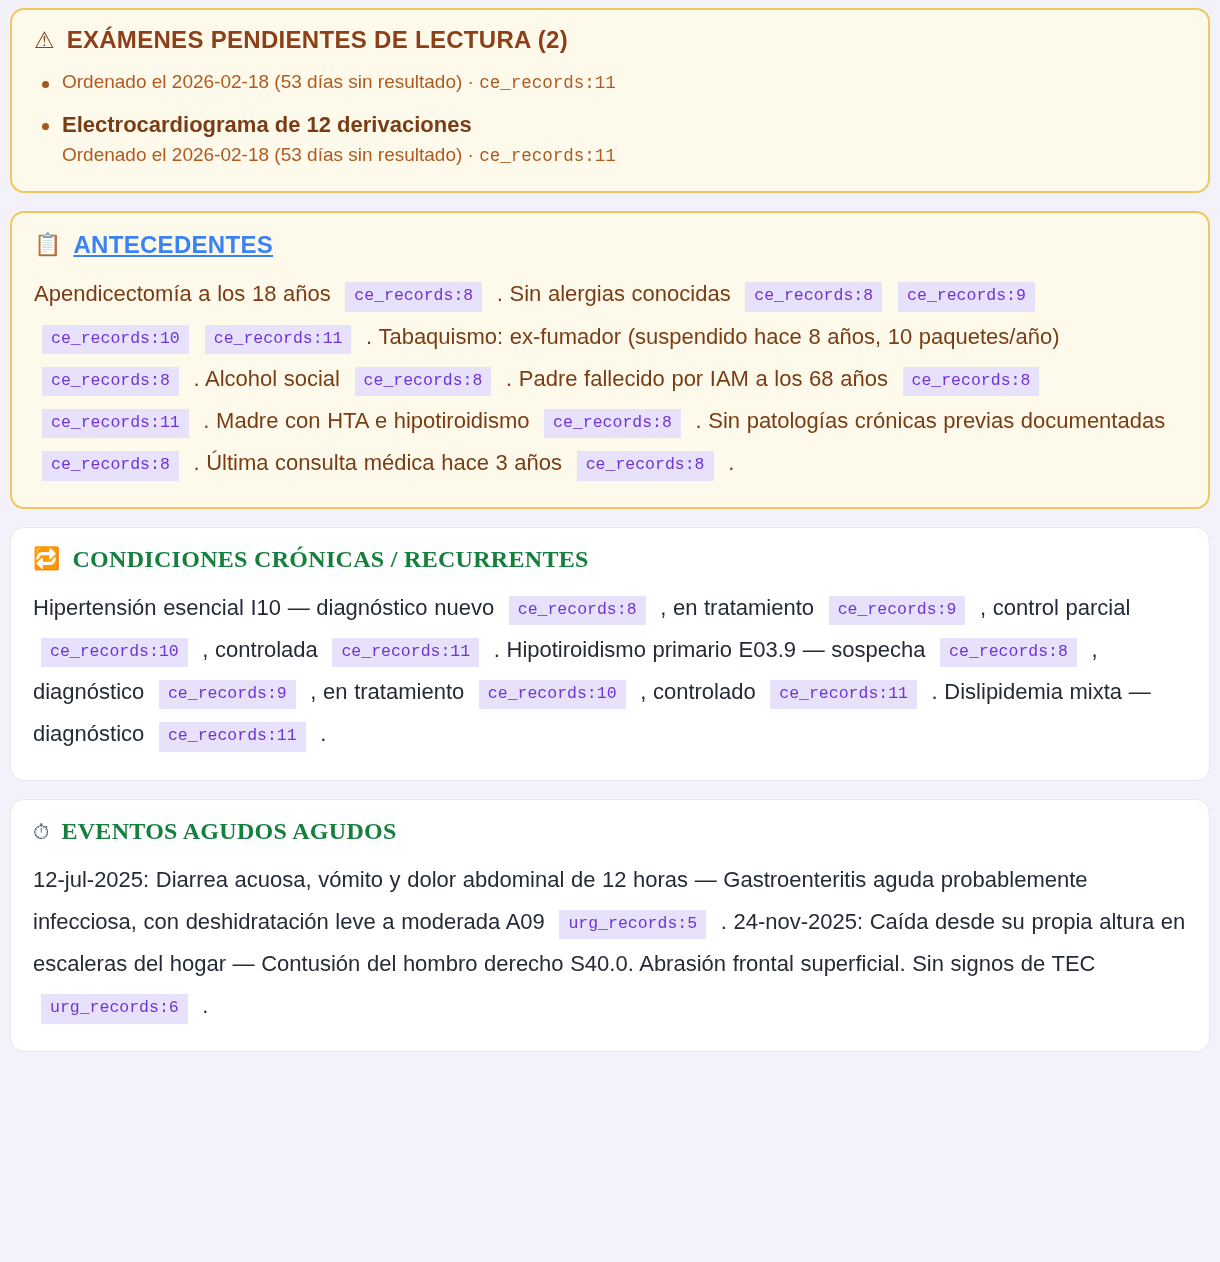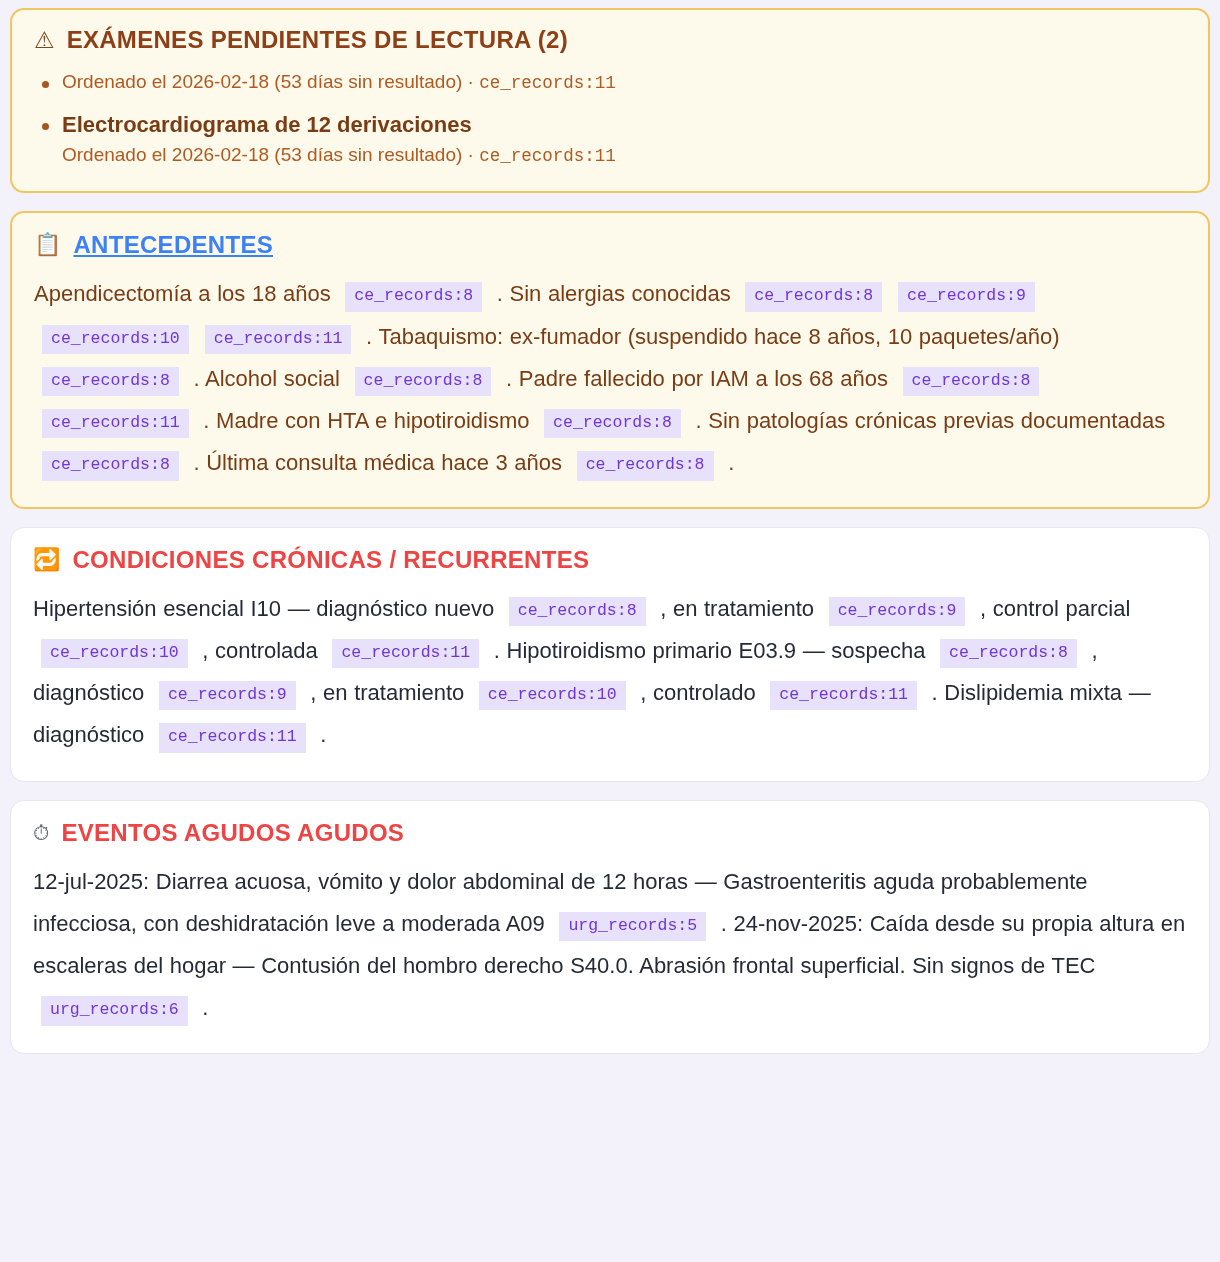--- a/index.html
+++ b/index.html
@@ -50,21 +50,21 @@
     margin-bottom: 14px;
   }
   .head-title {
     font-size: 24px;
     font-weight: bold;
     letter-spacing: 0.3px;
     text-align: right;
   }
   .head-warn .head-title { color: #8d3f17; }
   .head-hist .head-title { color: #3b82f6; text-decoration: underline; }
-  .head-plain .head-title { color: #ef4444; }
+  .head-plain .head-title { color: #15803d; font-family: Liberation Serif, serif; }
 
   .ico {
     display: inline-block;
     line-height: 1;
     flex: 0 0 auto;
   }
   .ico-warn  { font-size: 23px; color: #7a4a22; }
   .ico-clip  { font-size: 22px; }
   .ico-rep   { font-size: 22px; }
   .ico-watch { font-size: 21px; color: #4a5566; }

